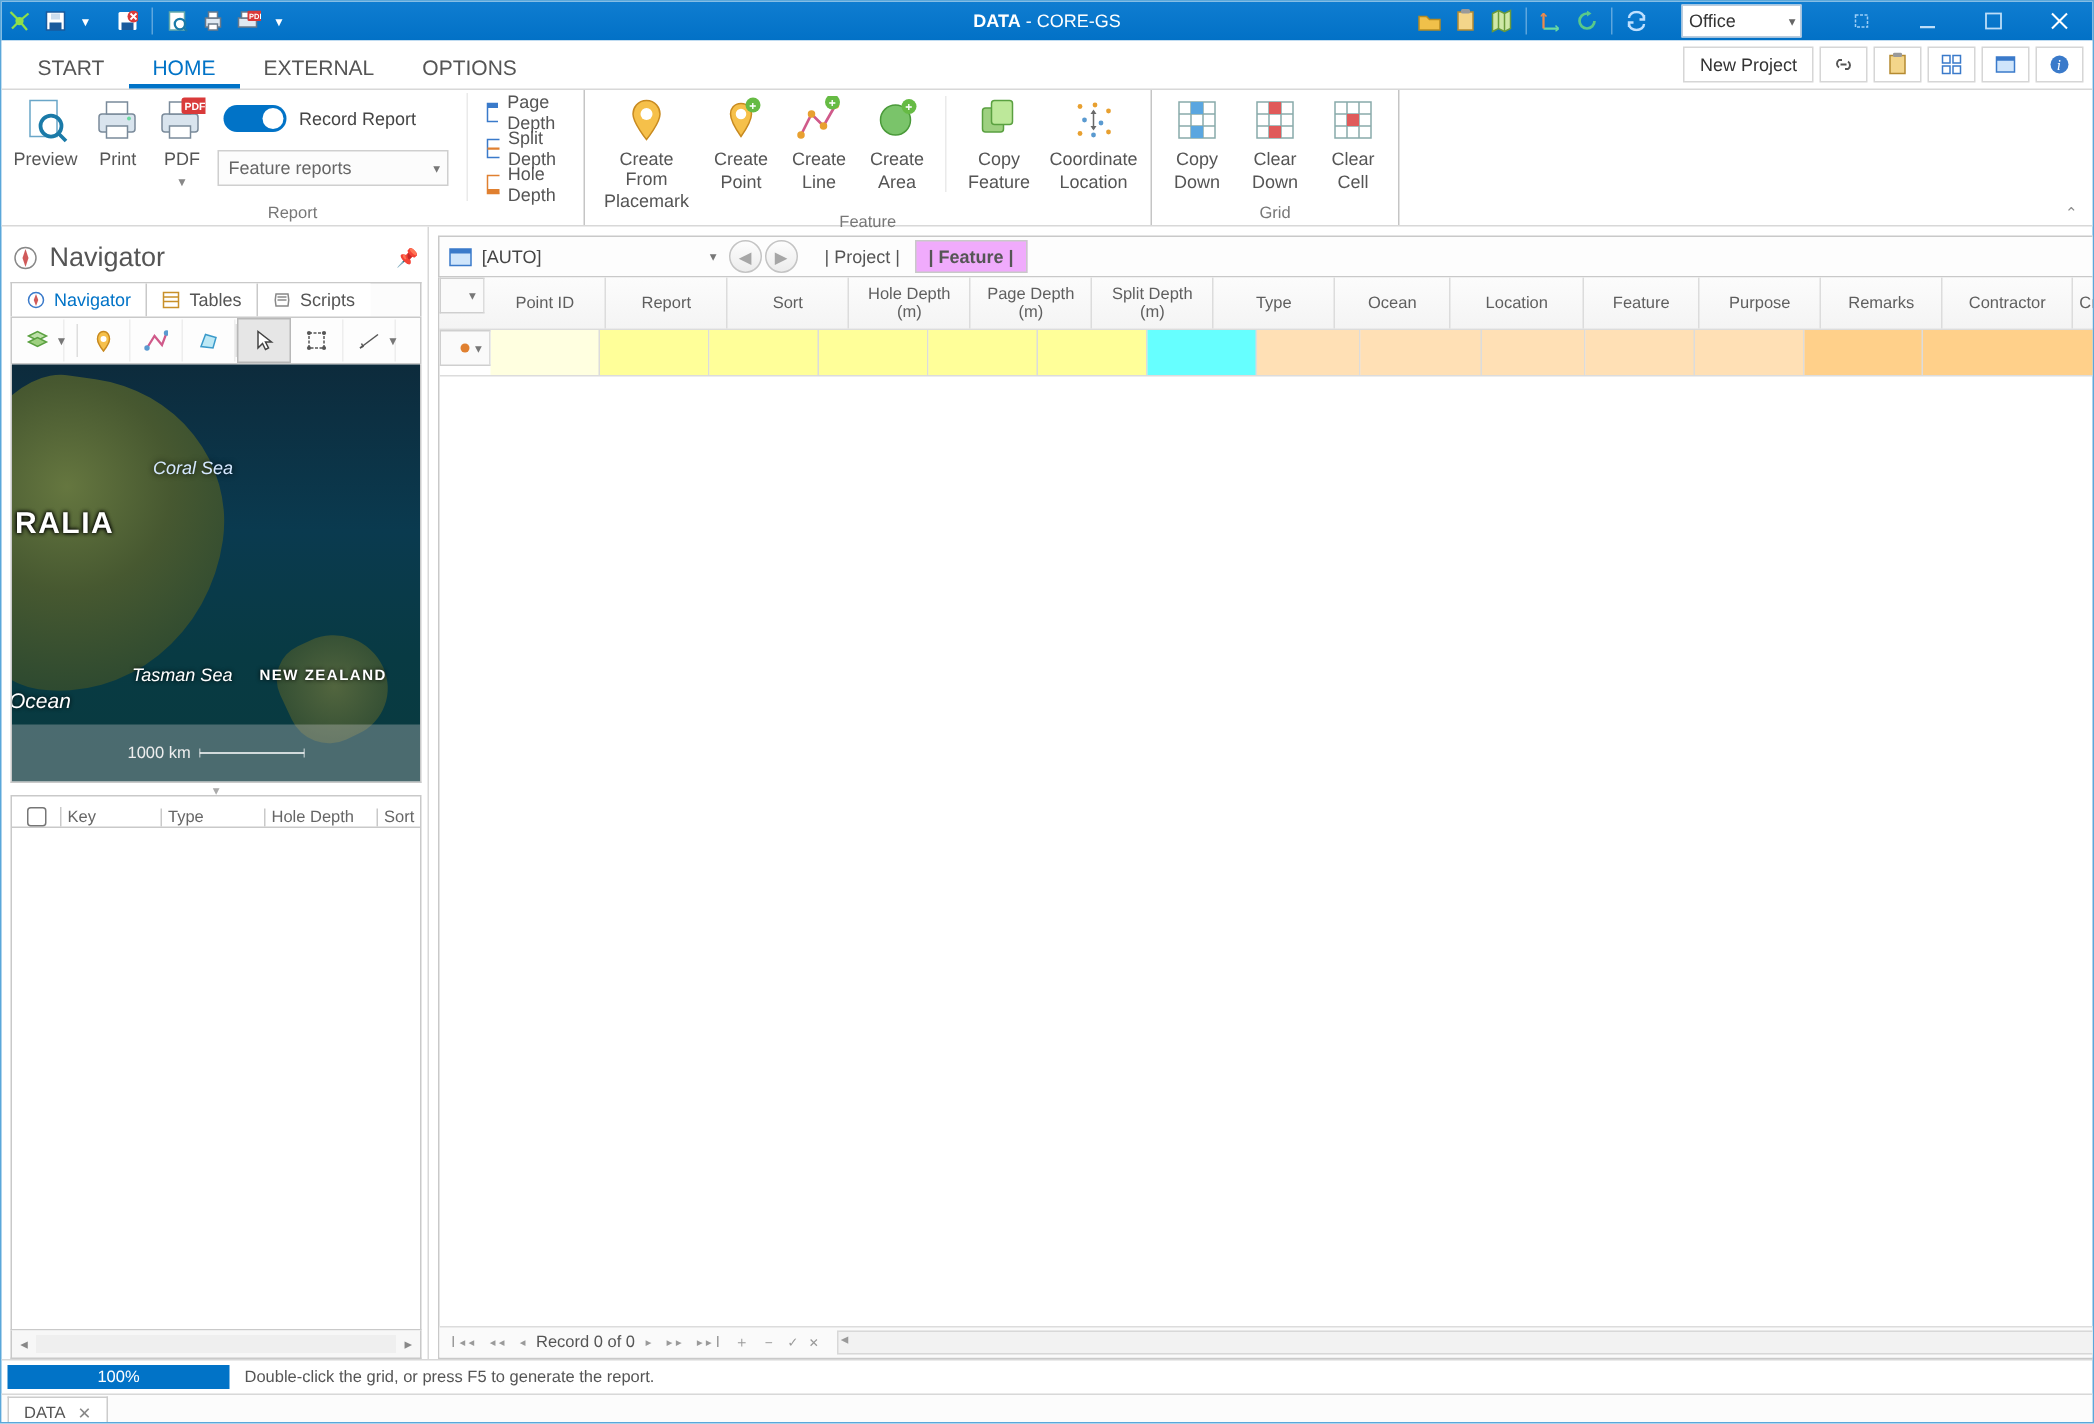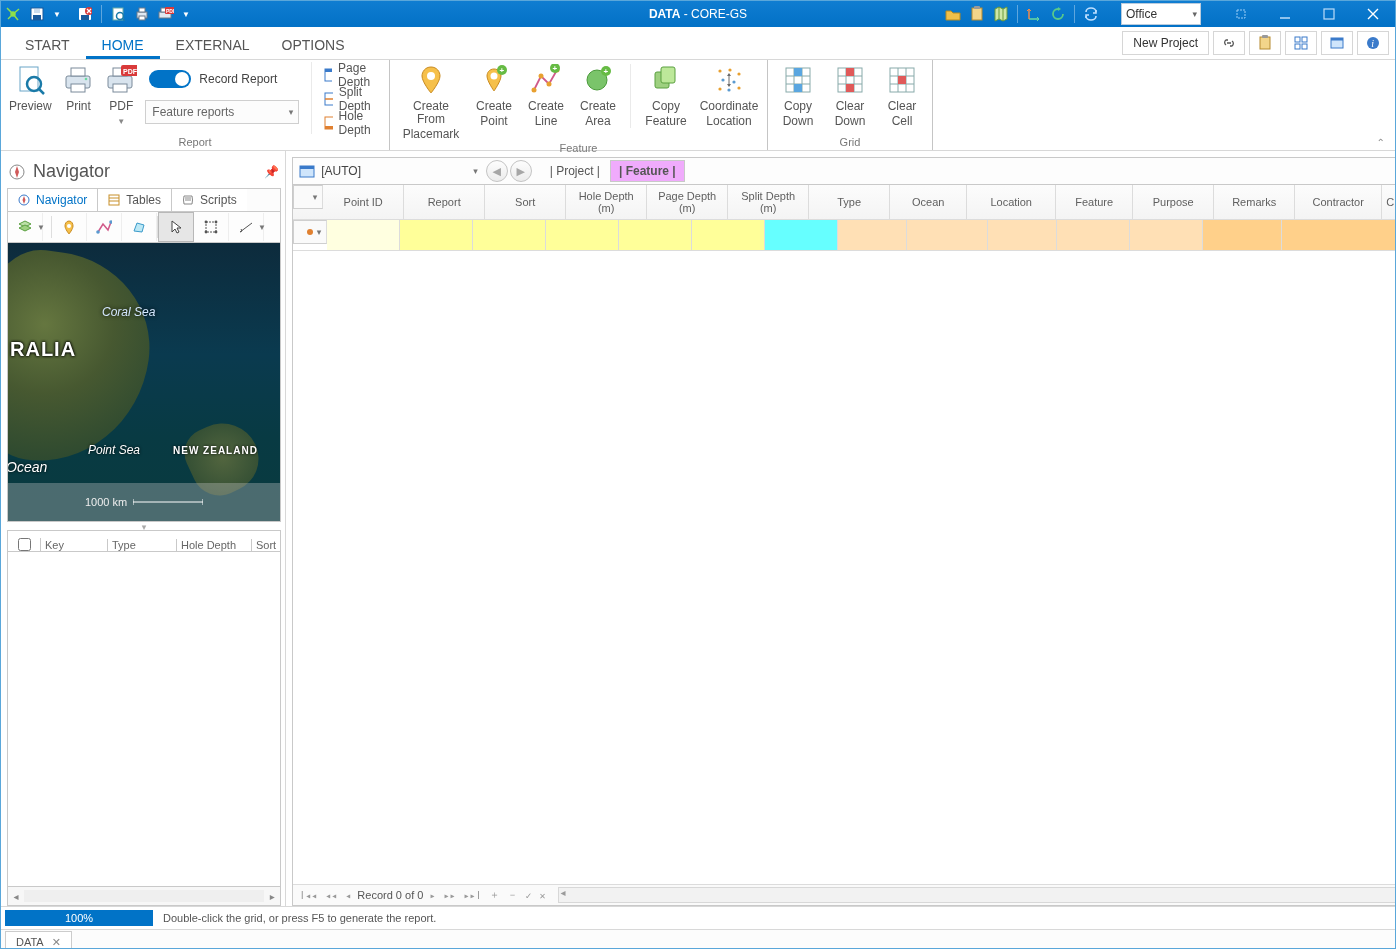--- a/index.html
+++ b/index.html
@@ -602,21 +602,21 @@
             <path d="M2 12 l2 -1 l-1 -2" fill="none" stroke="#555"></path>
           </svg>
         </div>
       <div class="ntb-arrow">▼</div>
     </div>
     <div class="map">
       <div class="land aus"></div>
       <div class="land nzland"></div>
       <div class="coral">Coral Sea</div>
       <div class="ralia">RALIA</div>
-      <div class="tasman">Point Sea</div>
+      <div class="tasman">Tasman Sea</div>
       <div class="nz">NEW ZEALAND</div>
       <div class="ocean">Ocean</div>
       <div class="scale">
         <span>1000 km</span>
         <svg width="70" height="10">
             <line x1="0" y1="5" x2="70" y2="5" stroke="#fff"></line>
             <line x1="0" y1="2" x2="0" y2="8" stroke="#fff"></line>
             <line x1="70" y1="2" x2="70" y2="8" stroke="#fff"></line>
           </svg>
       </div>

